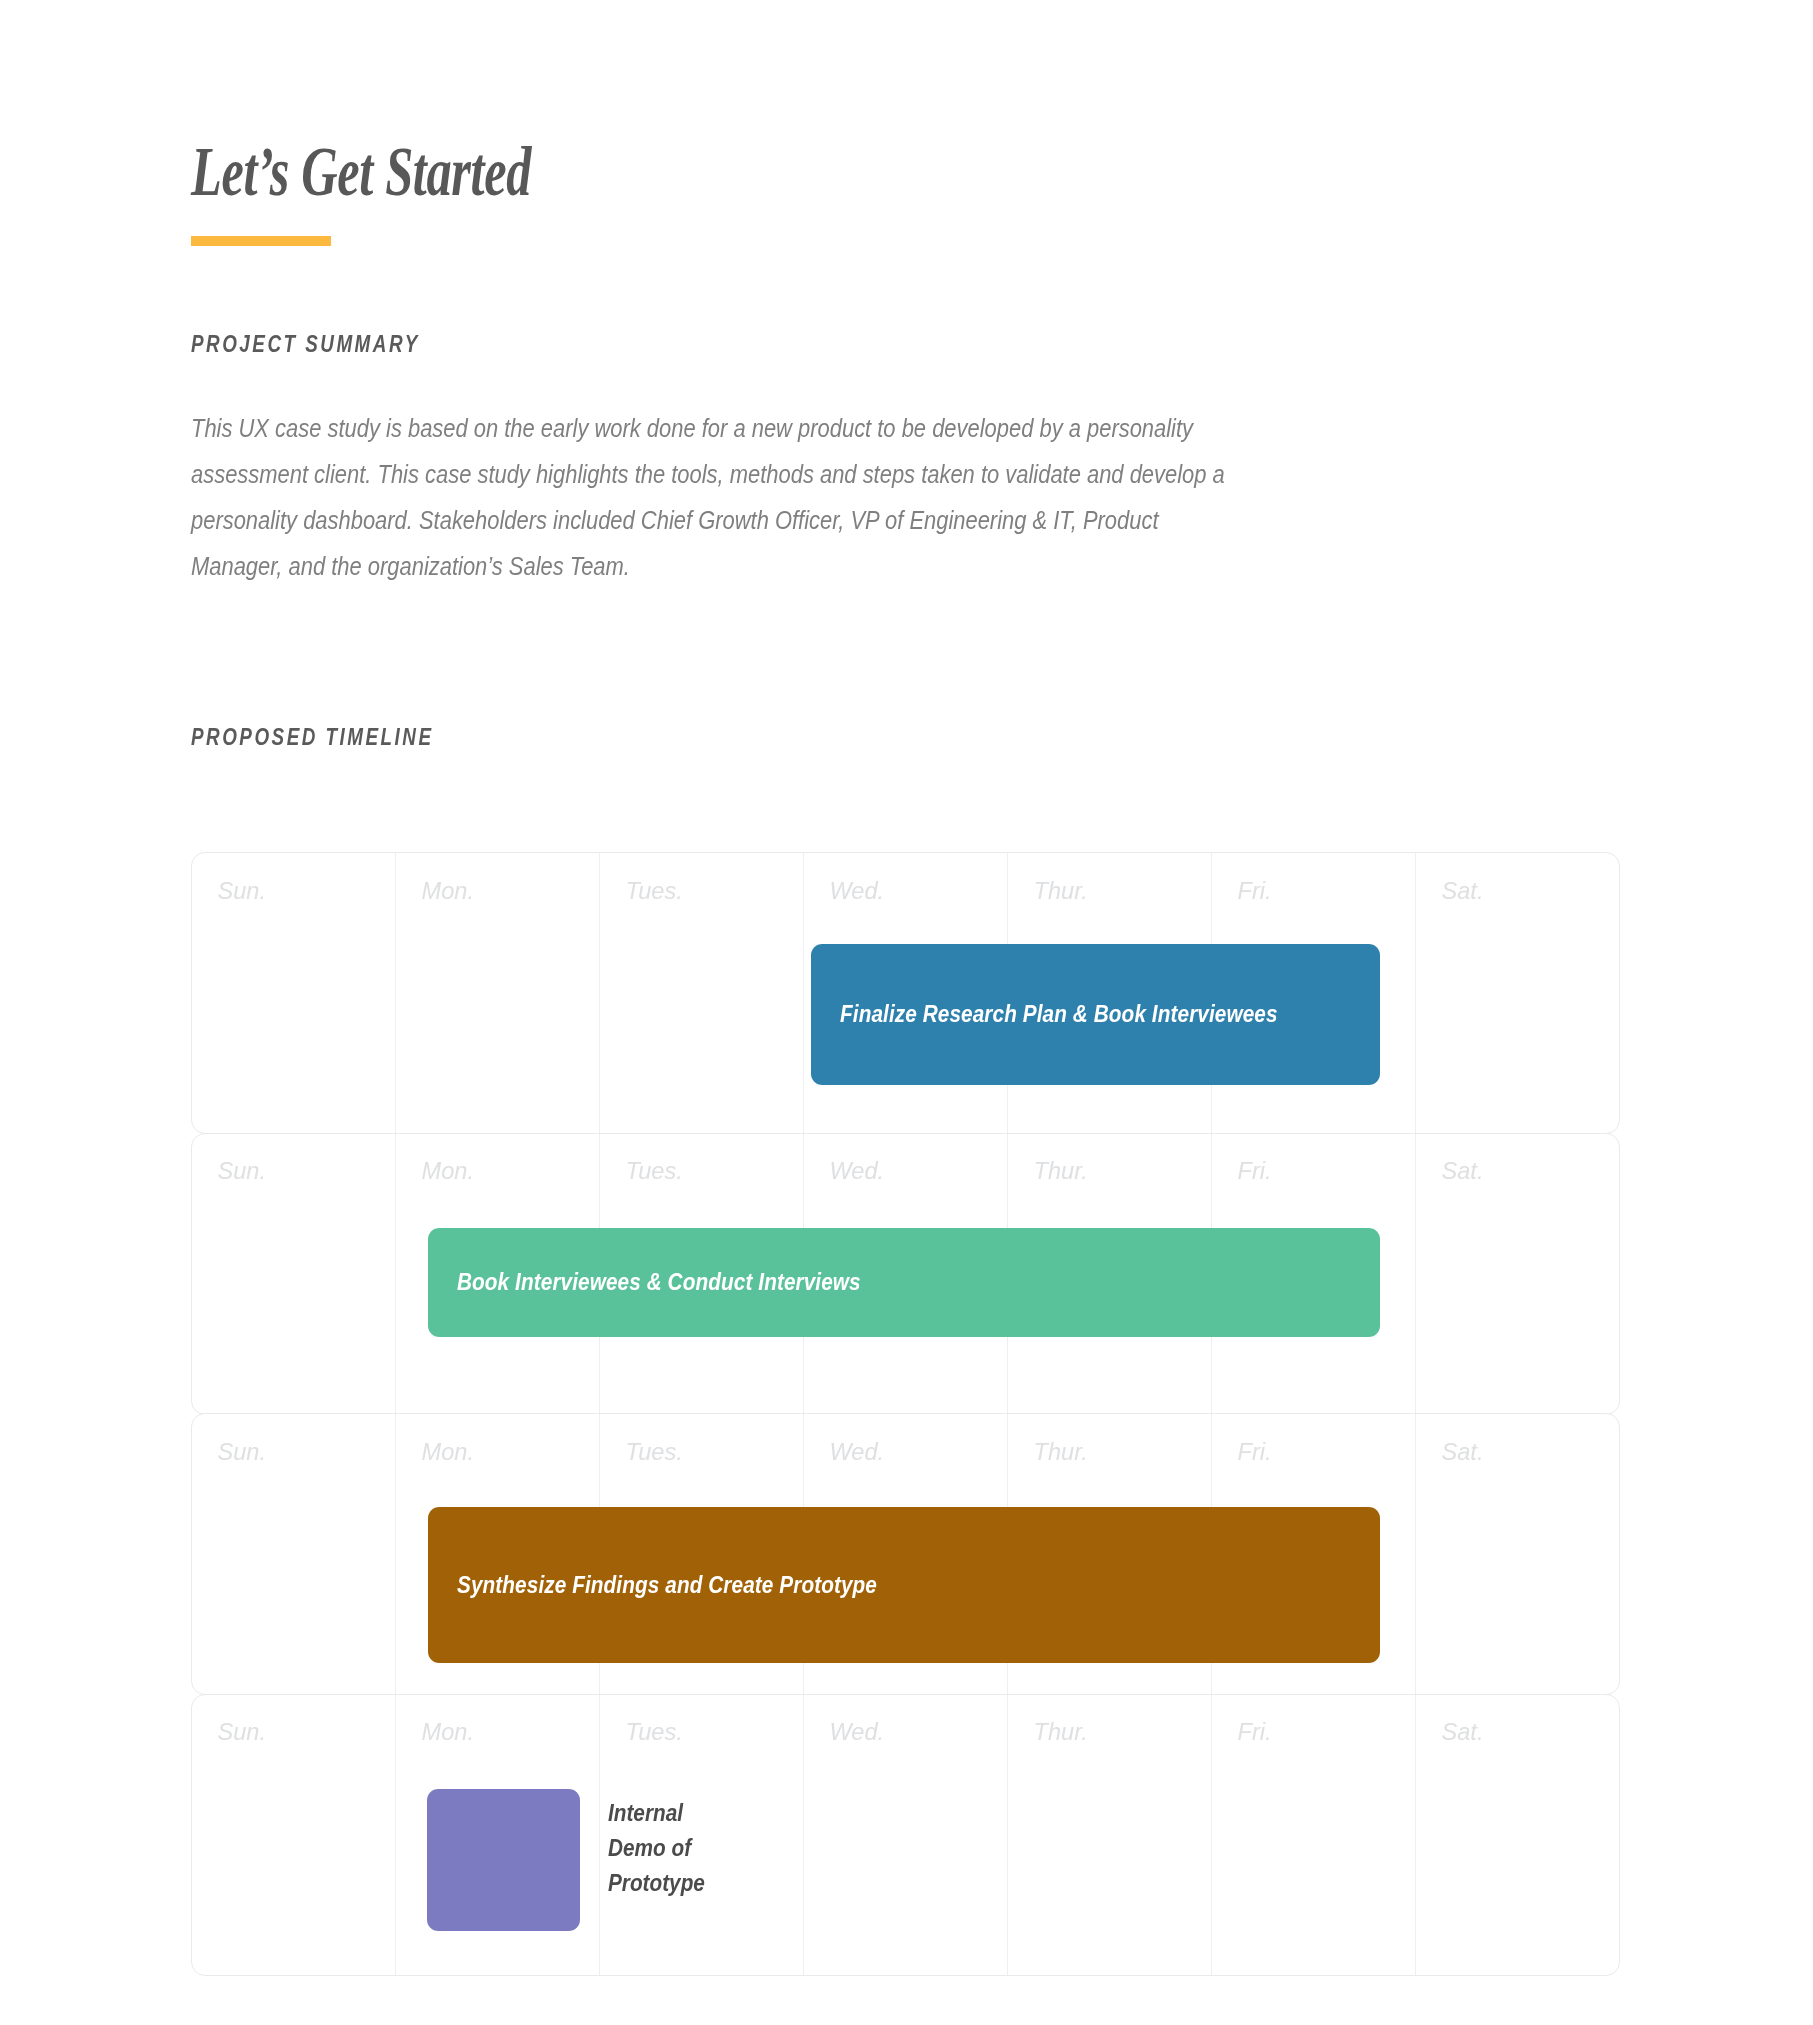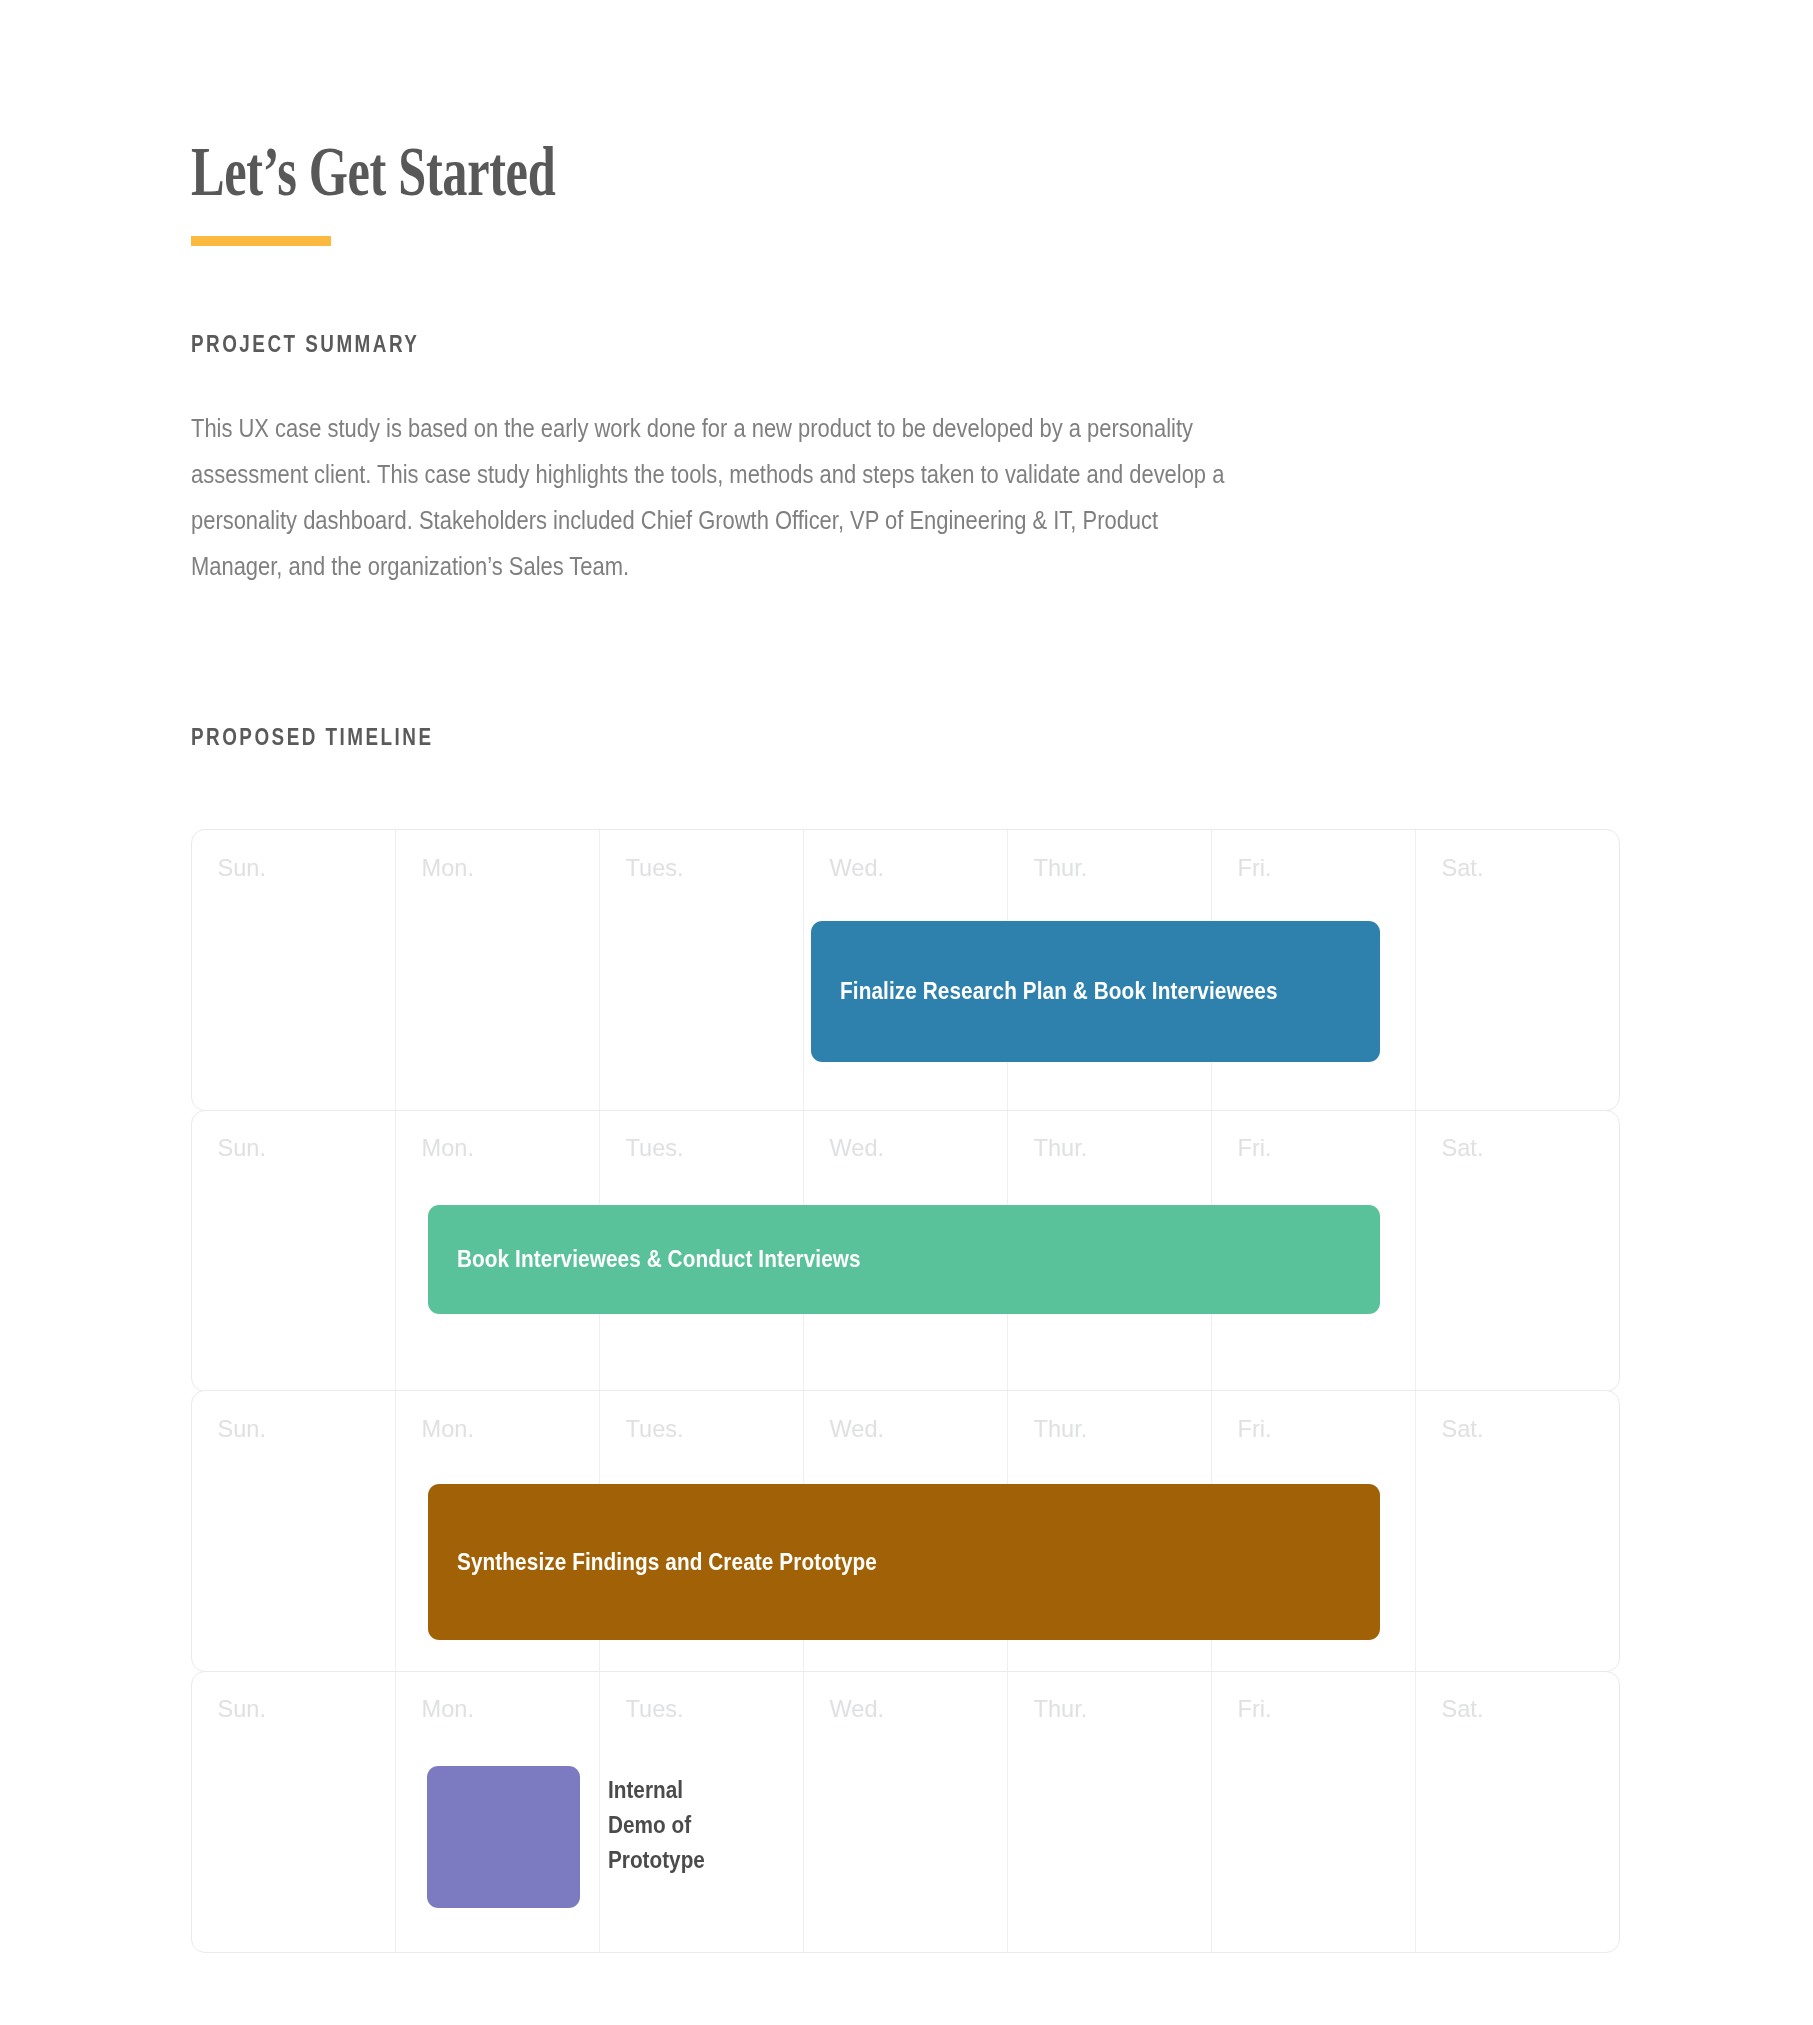--- a/index.html
+++ b/index.html
@@ -2,21 +2,21 @@
 <html style="font-size:7.6px"><head>
 <meta charset="utf-8">
 <style>
   html,body{margin:0;padding:0;}
   body{
     width:1814px;height:2025px;background:#ffffff;
     font-family:"Liberation Sans", sans-serif;
     -webkit-font-smoothing:antialiased;
     overflow:hidden;
   }
-  .page{position:relative;width:1814px;height:2025px;}
+  .page{position:relative;width:1814px;height:2025px;font-style:italic;}
 
   
   .title{
     position:absolute;left:191px;top:137px;
     font-family:"Liberation Serif", serif;
     font-weight:bold;
     font-size:70px;
     line-height:1.0;
     color:#585858;
     letter-spacing:-0.5px;
@@ -51,21 +51,21 @@
     font-size:25.5px;
     line-height:46px;
     color:#7f7f7f;
     font-weight:normal;
     transform:scaleX(0.86);
     transform-origin:left top;
   }
 
   
   .calendar{
-    position:absolute;left:191px;top:829px;
+    position:absolute;left:191px;top:852px;
     width:1429px;
   }
   .cal-row{
     position:relative;
     width:1429px;height:282px;
     border:1.4px solid #eaeaec;
     border-radius:14px;
     box-sizing:border-box;
     margin-bottom:-1.4px;
     background:#fff;

